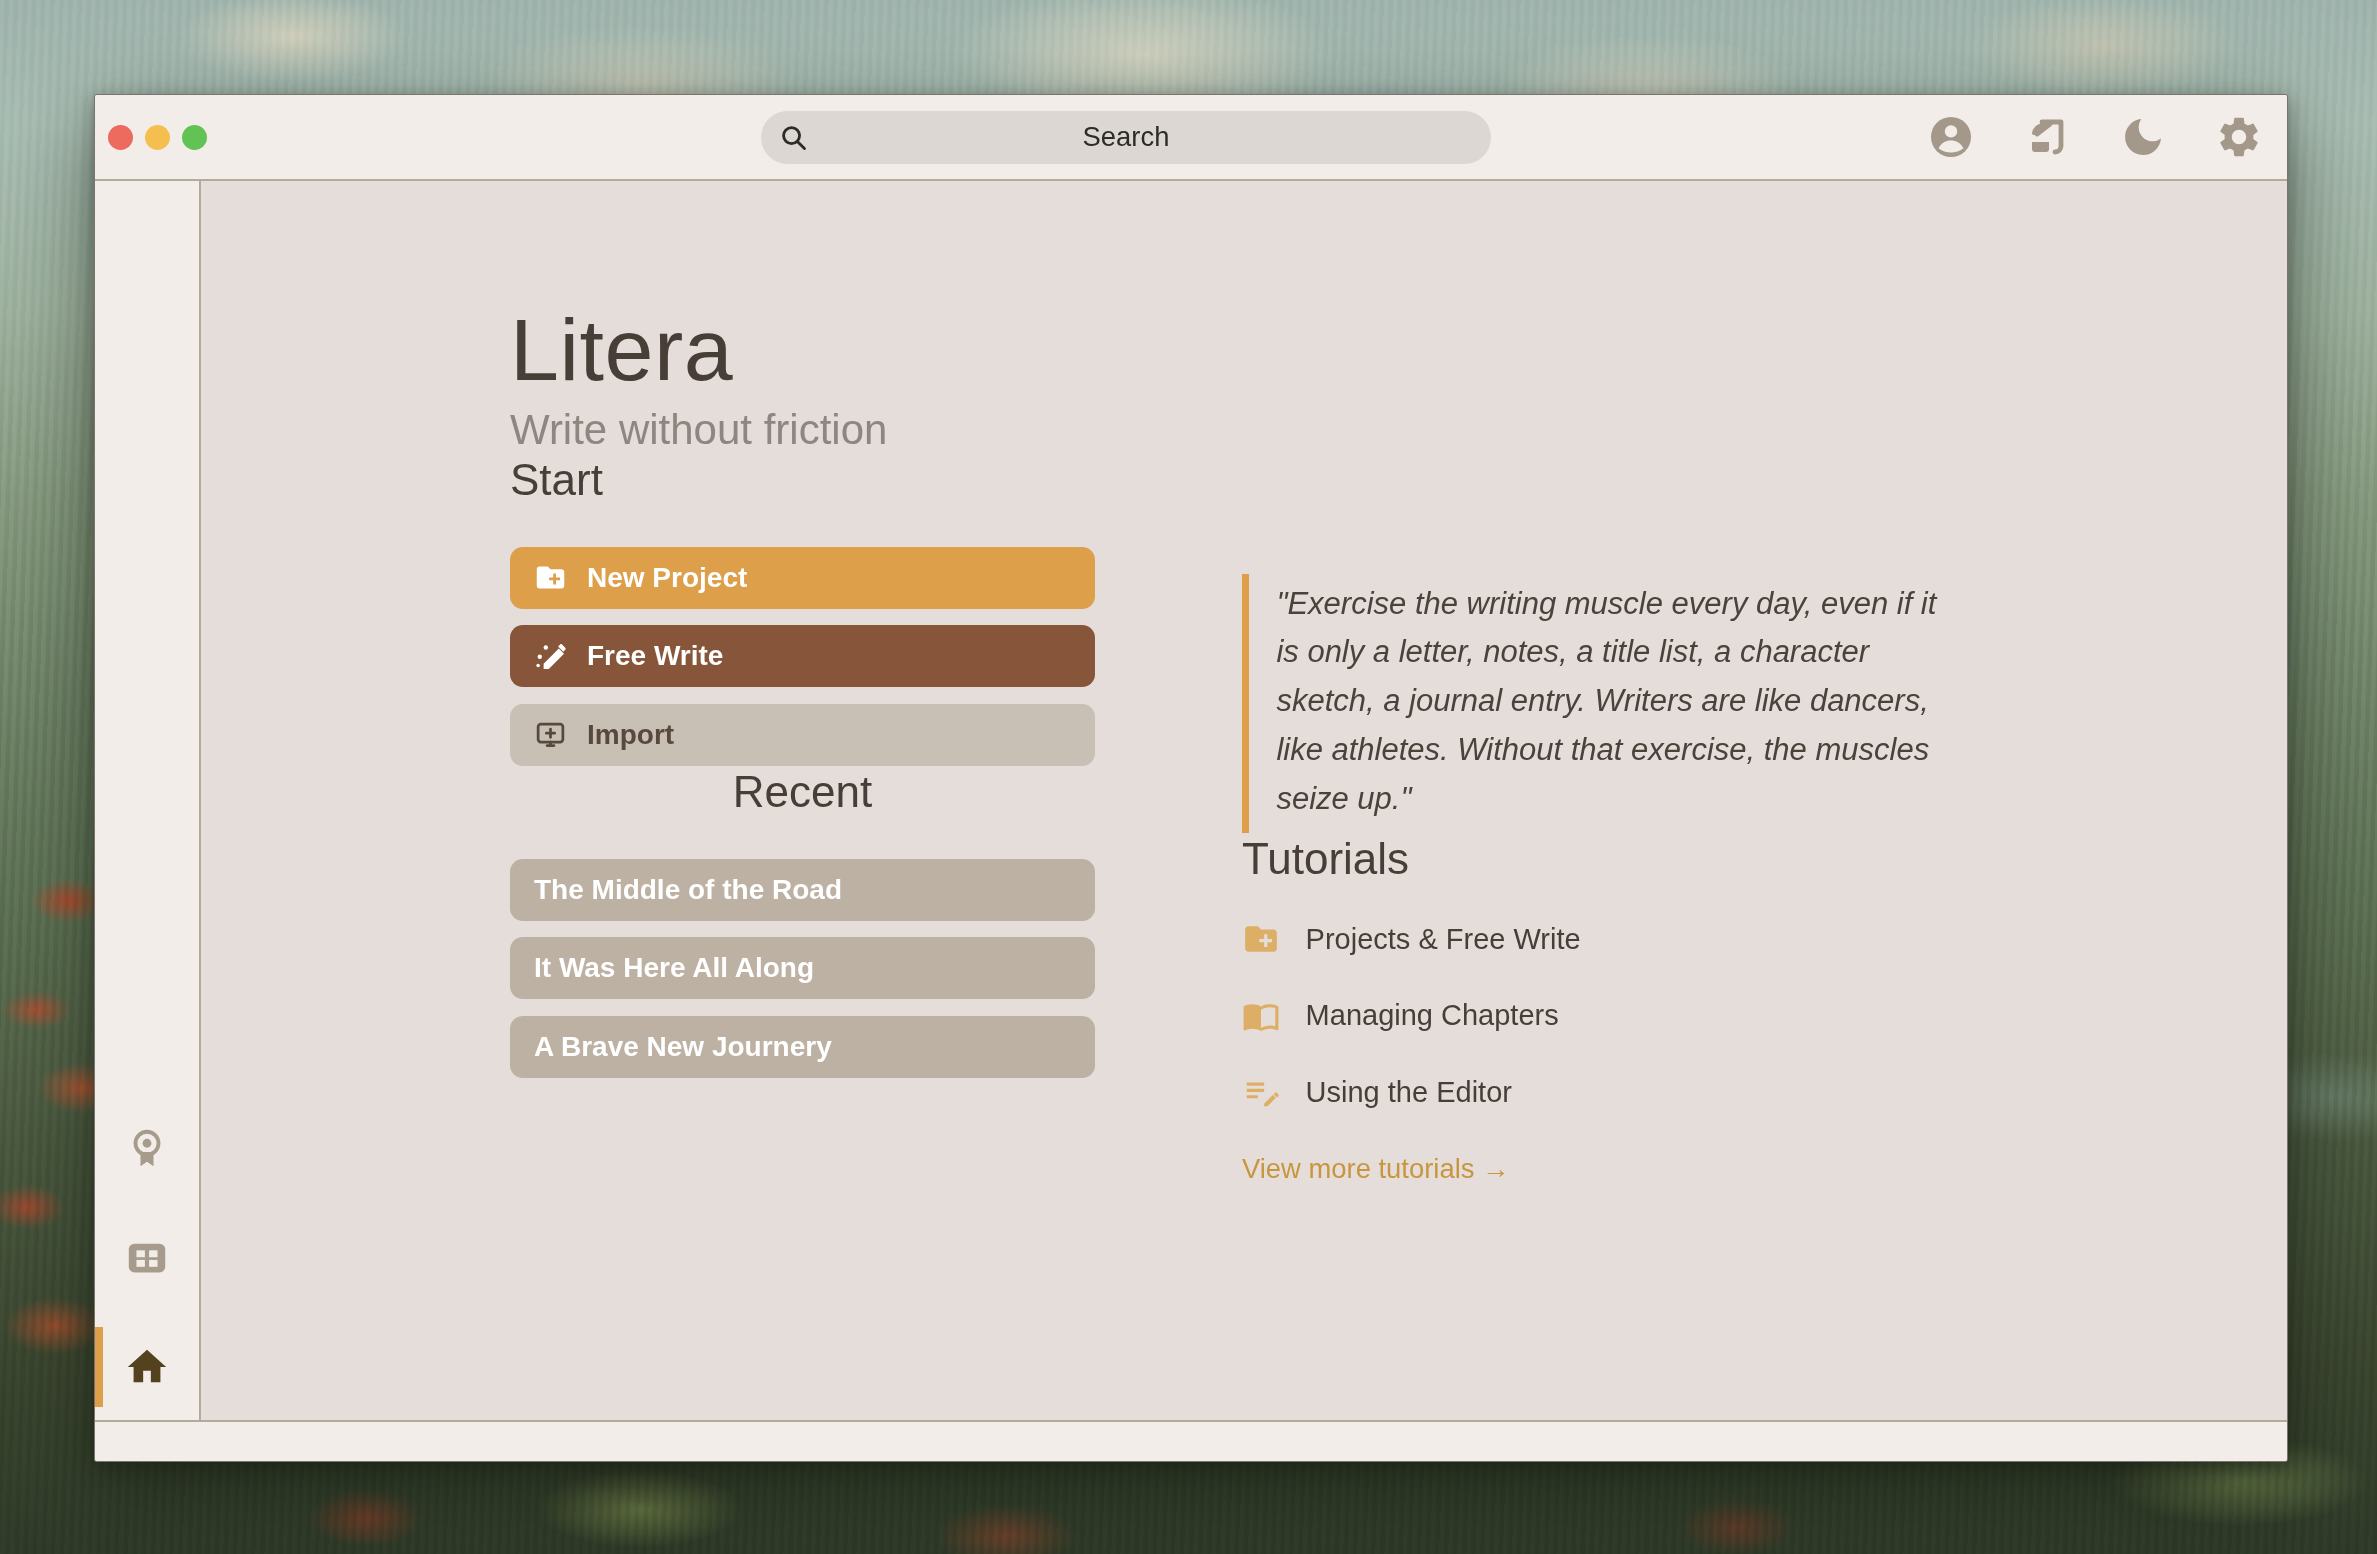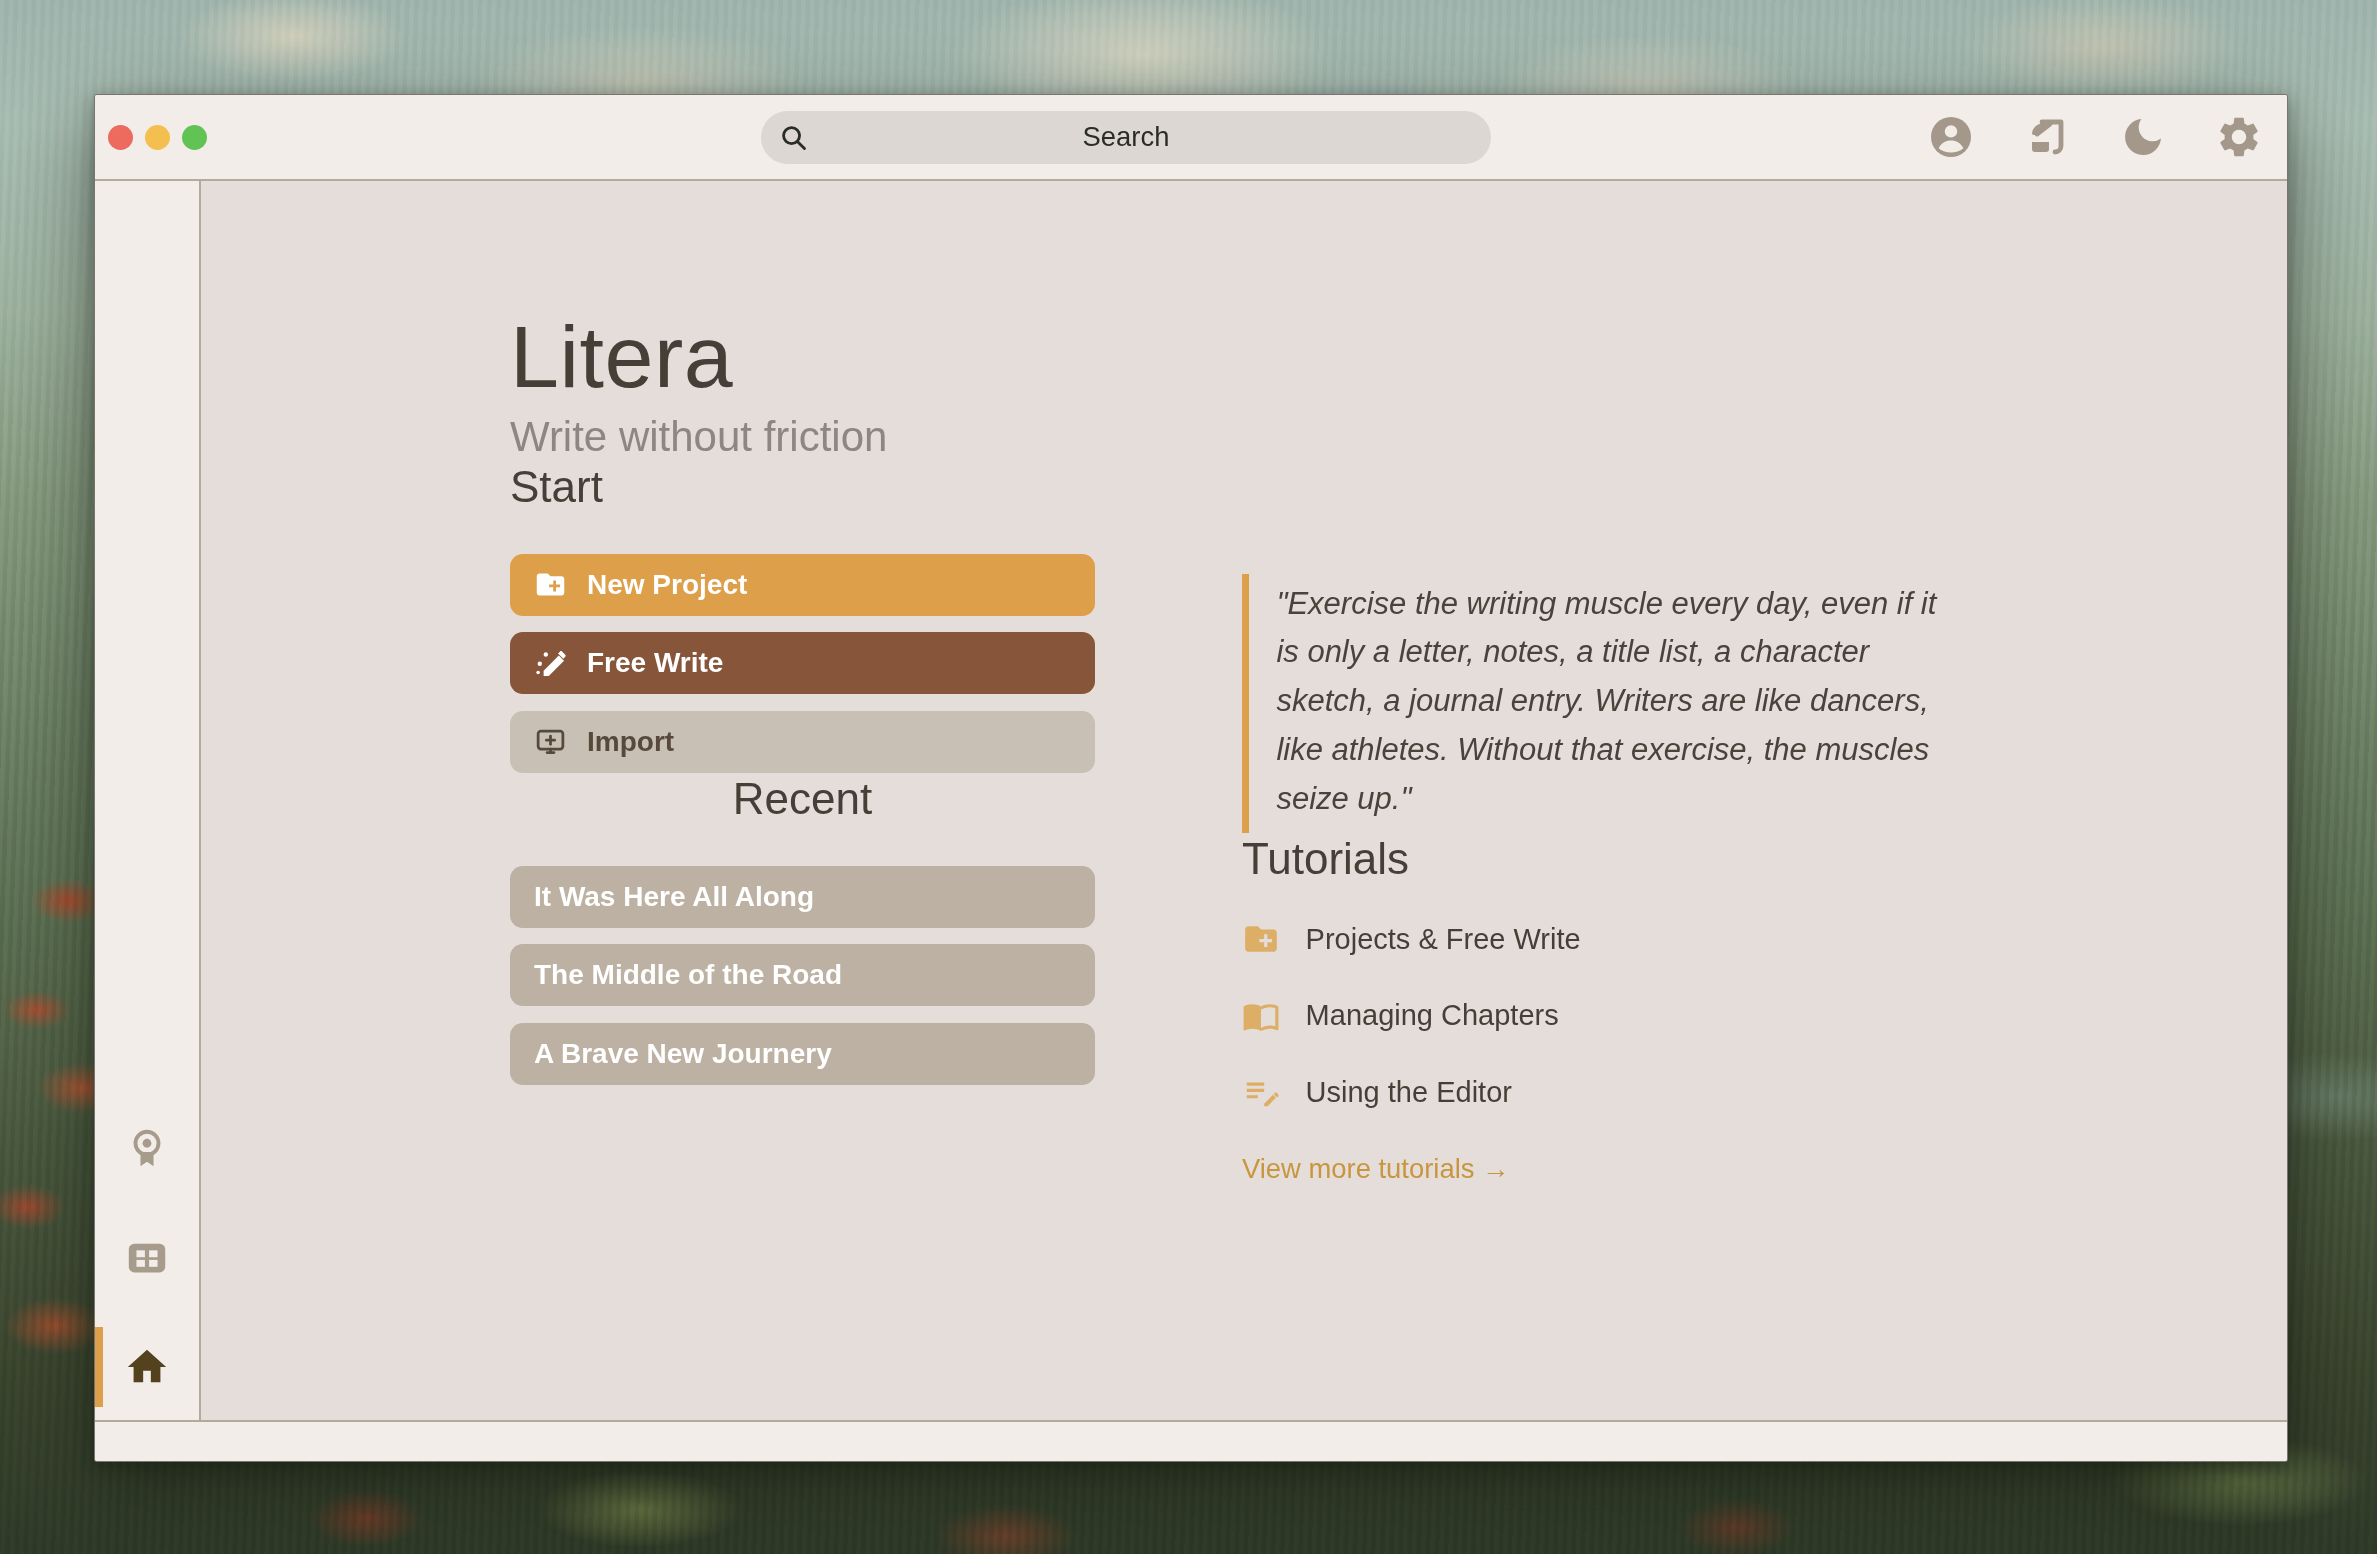--- a/index.html
+++ b/index.html
@@ -72,21 +72,21 @@
     width:106px;flex:0 0 106px;background:#f2ede9;border-right:2.7px solid #b2ab9d;
     display:flex;flex-direction:column;justify-content:flex-end;align-items:stretch;
     gap:29px;padding-bottom:12.8px;box-sizing:border-box;
   }
   .side-item{position:relative;height:80px;display:flex;align-items:center;justify-content:center;color:#a79c8c;cursor:pointer;background:none;border:none;}
   .side-item svg{width:46px;height:46px;}
   .side-item.active{color:#54421f;}
   .side-item.active::before{content:"";position:absolute;left:0;top:0;bottom:0;width:8.2px;background:var(--accent-orange,#DD9F4A);}
   
   .main{flex:1;position:relative;background:#e5ddd9;overflow:hidden;}
-  .col-left{position:absolute;left:309px;top:128px;width:585px;}
+  .col-left{position:absolute;left:309px;top:121px;width:585px;}
   .col-right{position:absolute;left:1041px;top:349px;width:721px;}
   h1.app-title{margin:0;font-size:88px;line-height:1.1;font-weight:500;color:#473f37;letter-spacing:0.5px;}
   .tagline{margin-top:7.3px;font-size:42px;color:#8d8781;}
   h2.sec{margin:0;font-size:44px;line-height:1.2;font-weight:500;color:#473f37;}
   .start-h{margin-top:73px;}
   .stack{margin-top:40px;display:flex;flex-direction:column;gap:16.5px;}
   .btn{
     height:62px;border-radius:12.8px;border:none;display:flex;align-items:center;
     padding:16px 24px;gap:20px;font-family:inherit;font-size:28px;font-weight:700;
     color:#fff;cursor:pointer;text-align:left;
@@ -221,24 +221,24 @@
               <line x1="9.5" y1="20" x2="14.5" y2="20"></line>
                 <line x1="12" y1="17.5" x2="12" y2="20"></line>
             </svg>
             <span>Import</span>
           </button>
         </div>
 
         <h2 class="sec recent-h">Recent</h2>
         <div class="stack">
           <button class="btn btn-recent">
+            <span>The Middle of the Road</span>
+          </button>
+          <button class="btn btn-recent">
             <span>It Was Here All Along</span>
-          </button>
-          <button class="btn btn-recent">
-            <span>The Middle of the Road</span>
           </button>
           <button class="btn btn-recent">
             <span>A Brave New Journery</span>
           </button>
         </div>
       </div>
 
       <div class="col-right">
         <blockquote class="insp">
           <p class="quote">"Exercise the writing muscle every day, even if it is only a letter, notes, a title list, a character sketch, a journal entry. Writers are like dancers, like athletes. Without that exercise, the muscles seize up."</p>

